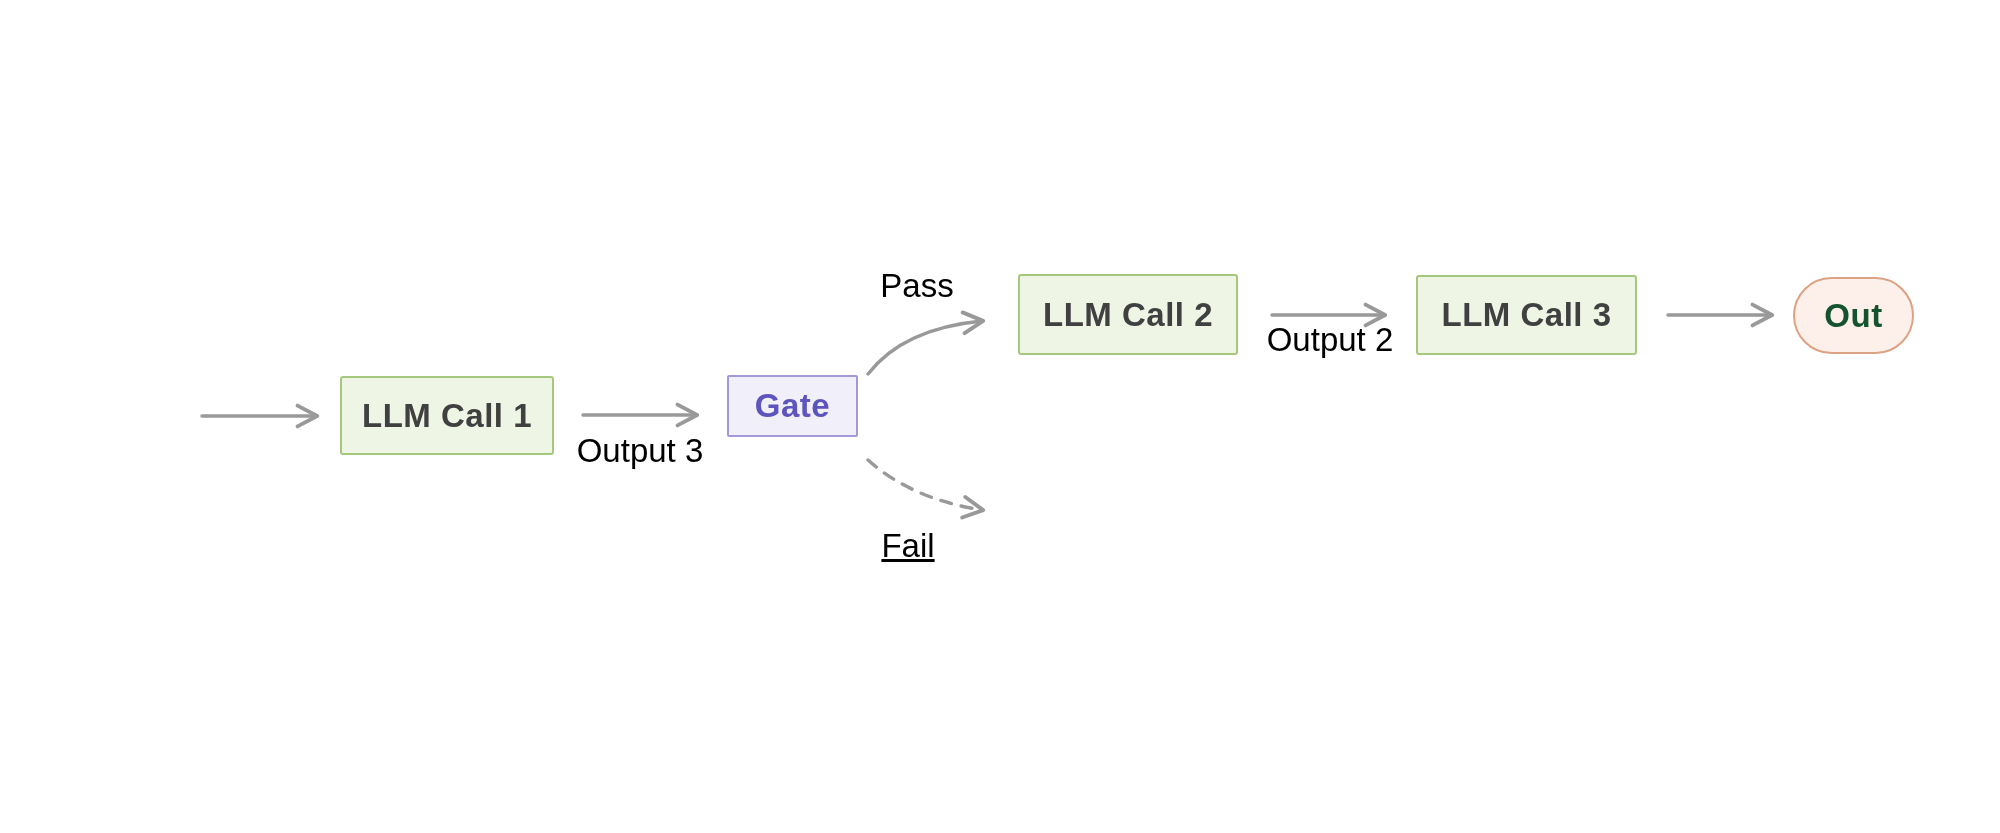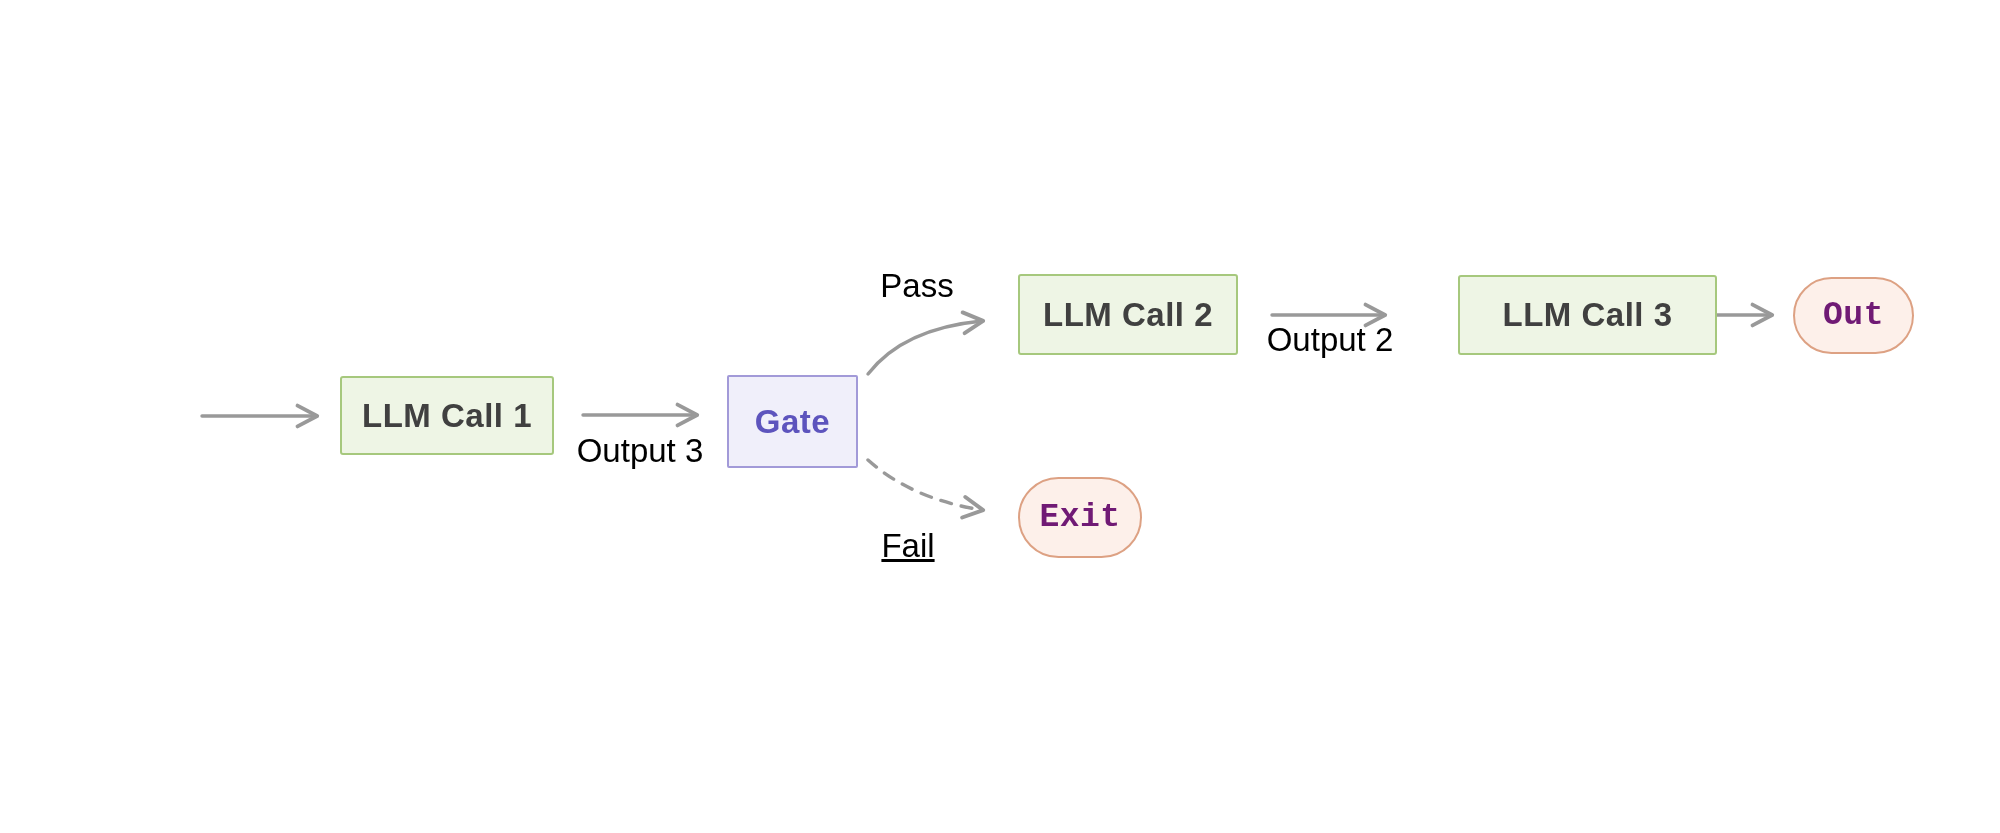--- a/index.html
+++ b/index.html
@@ -34,22 +34,21 @@
   }
   .node-gate {
     background: #f0effa;
     border: 2px solid #a29ad8;
     border-radius: 2px;
     color: #5d54bd;
   }
   .node-terminal {
     background: #fdf0ea;
     border: 2px solid #dda183;
-    color: #701a75;
-    font-family: Liberation Mono, monospace;
+    color: #14532d;
   }
   .ellipse { border-radius: 50%; }
   .pill-out { border-radius: 39px; }
   .pill-exit { border-radius: 41px; }
   .edge-label {
     position: absolute;
     transform: translate(-50%, -50%);
     font-size: 33px;
     color: #000000;
     white-space: nowrap;
@@ -78,39 +77,36 @@
     <path d="M 1272 315 L 1384 315" fill="none" stroke="#999999" stroke-width="3.4" stroke-linecap="round" marker-end="url(#head)"></path>
 
     <path d="M 1668 315 L 1771 315" fill="none" stroke="#999999" stroke-width="3.4" stroke-linecap="round" marker-end="url(#head)"></path>
   </svg>
 
 
   <div class="node node-llm" style="left:340px; top:376px; width:214px; height:79px;justify-content:center;">
     <span>LLM Call 1</span>
   </div>
 
-  <div class="node node-gate" style="left:727px; top:375px; width:131px; height:93px;">
+  <div class="node node-gate" style="left:727px; top:375px; width:131px; height:62px;">
     <span>Gate</span>
   </div>
 
   <div class="node node-llm" style="left:1018px; top:274px; width:220px; height:81px;">
     <span>LLM Call 2</span>
   </div>
 
-  <div class="node node-llm" style="left:1416px; top:275px; width:259px; height:80px;margin-left:42px;">
+  <div class="node node-llm" style="left:1416px; top:275px; width:221px; height:80px;">
     <span>LLM Call 3</span>
   </div>
 
   <div class="node node-terminal pill-out" style="left:1793px; top:277px; width:121px; height:77px;">
     <span>Out</span>
   </div>
 
-  <div class="node node-terminal pill-exit" style="left:1018px; top:477px; width:124px; height:81px;">
-    <span>Exit</span>
-  </div>
 
   <div class="edge-label" style="left:640px; top:451px;">Output 3</div>
 
   <div class="edge-label" style="left:917px; top:286px;">Pass</div>
 
   <div class="edge-label" style="left:908px; top:546px;text-decoration:underline;">Fail</div>
 
   <div class="edge-label" style="left:1330px; top:340px;">Output 2</div>
 
 </div>

